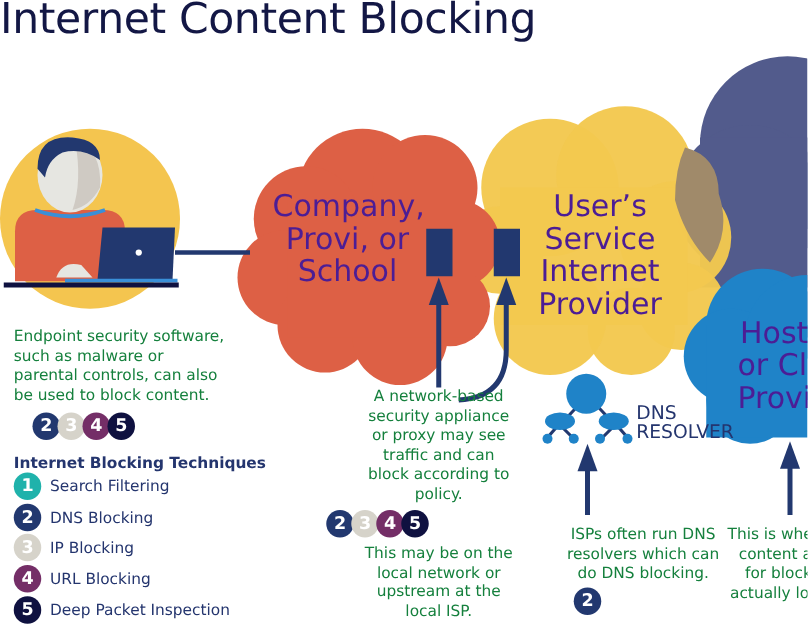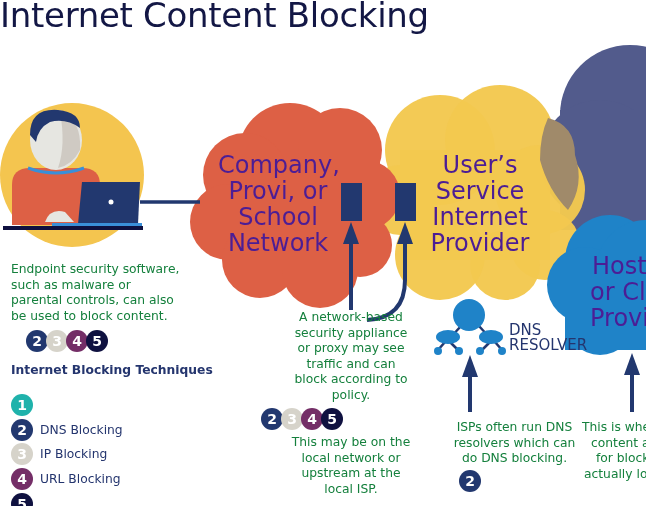--- a/index.html
+++ b/index.html
@@ -6,21 +6,21 @@
   body { width:646px; height:506px; position:relative; overflow:hidden; font-family:"DejaVu Sans", sans-serif; color:#1f3170; }
   .title { position:absolute; left:0; top:-4px; font-size:34px; line-height:38px; color:#131745; letter-spacing:-0.3px; white-space:nowrap; }
   .title div { margin:0; }
   svg.art { position:absolute; left:0; top:0; }
   .cloud-label { position:absolute; color:#4c1d95; text-align:center; font-size:24px; line-height:26px; }
   .txt { position:absolute; font-size:12.3px; line-height:15.5px; color:#15803d; }
   .center { text-align:center;margin-left:44px; }
   .badges { position:absolute; display:flex; }
   .badge { width:22px; height:22px; border-radius:50%; color:#fff; font-weight:bold; font-size:14px; line-height:22px; text-align:center; margin-right:-2px; }
   .legend { position:absolute; left:11px; top:363px; }
-  .legend-title { font-size:12.3px; font-weight:bold; color:#24356e; margin-bottom:16px; }
+  .legend-title { font-size:12.3px; font-weight:bold; color:#24356e; margin-bottom:0; }
   .legend-item { display:flex; align-items:center; height:24.6px; }
   .legend-item .badge { margin-right:7px; }
   .legend-item span.lbl { font-size:12.3px; color:#24356e; }
   .dns-label { position:absolute; left:509px; top:323px; font-size:15px; line-height:15px; color:#24356e; }
 </style>
 </head>
 <body>
 
 <div class="title">
   <div>Internet Content Blocking</div>
@@ -124,21 +124,20 @@
     <circle cx="459" cy="351" r="4" stroke="none"></circle>
     <circle cx="480" cy="351" r="4" stroke="none"></circle>
     <circle cx="502" cy="351" r="4" stroke="none"></circle>
   </g>
 </svg>
 
 <div class="cloud-label" style="left:218px; top:152px; width:120px;">
   <div>Company,</div>
   <div>Provi, or</div>
   <div>School</div>
-  <div>Network</div>
 </div>
 <div class="cloud-label" style="left:420px; top:152px; width:120px;">
   <div>User’s</div>
   <div>Service</div>
   <div>Internet</div>
   <div>Provider</div>
 </div>
 <div class="cloud-label" style="left:592px; top:253px; width:80px; text-align:left;">
   <div>Hosti</div>
   <div style="margin-left:-2px;">or Clo</div>
@@ -150,35 +149,37 @@
   <div class="badge" style="background:#22386f">2</div>
   <div class="badge" style="background:#d6d3ca">3</div>
   <div class="badge" style="background:#742e67">4</div>
   <div class="badge" style="background:#0f1140">5</div>
 </div>
 
 <div class="legend">
   <div class="legend-title">Internet Blocking Techniques</div>
   <div class="legend-item">
     <div class="badge" style="background:#1fb2ab">1</div>
+    <span class="lbl">Search Filtering</span>
   </div>
   <div class="legend-item">
     <div class="badge" style="background:#22386f">2</div>
     <span class="lbl">DNS Blocking</span>
   </div>
   <div class="legend-item">
     <div class="badge" style="background:#d6d3ca">3</div>
     <span class="lbl">IP Blocking</span>
   </div>
   <div class="legend-item">
     <div class="badge" style="background:#742e67">4</div>
     <span class="lbl">URL Blocking</span>
   </div>
   <div class="legend-item">
     <div class="badge" style="background:#0f1140">5</div>
+    <span class="lbl">Deep Packet Inspection</span>
   </div>
 </div>
 
 <div class="txt center" style="left:248px; top:310px; width:118px;">A network-based security appliance or proxy may see traffic and can block according to policy.</div>
 <div class="badges" style="left:261px; top:408px;">
   <div class="badge" style="background:#22386f">2</div>
   <div class="badge" style="background:#d6d3ca">3</div>
   <div class="badge" style="background:#742e67">4</div>
   <div class="badge" style="background:#0f1140">5</div>
 </div>

